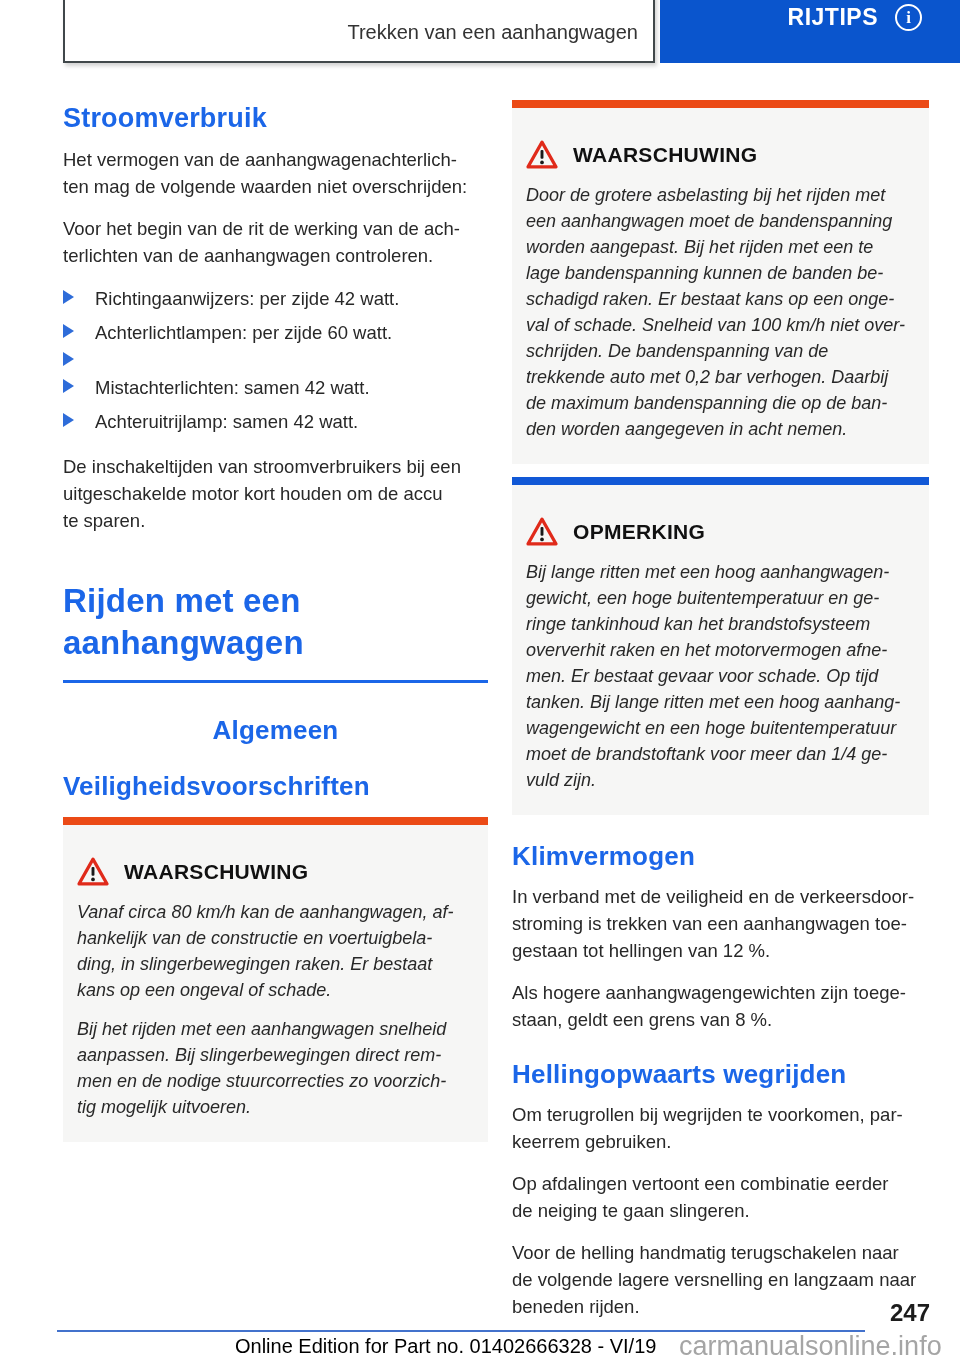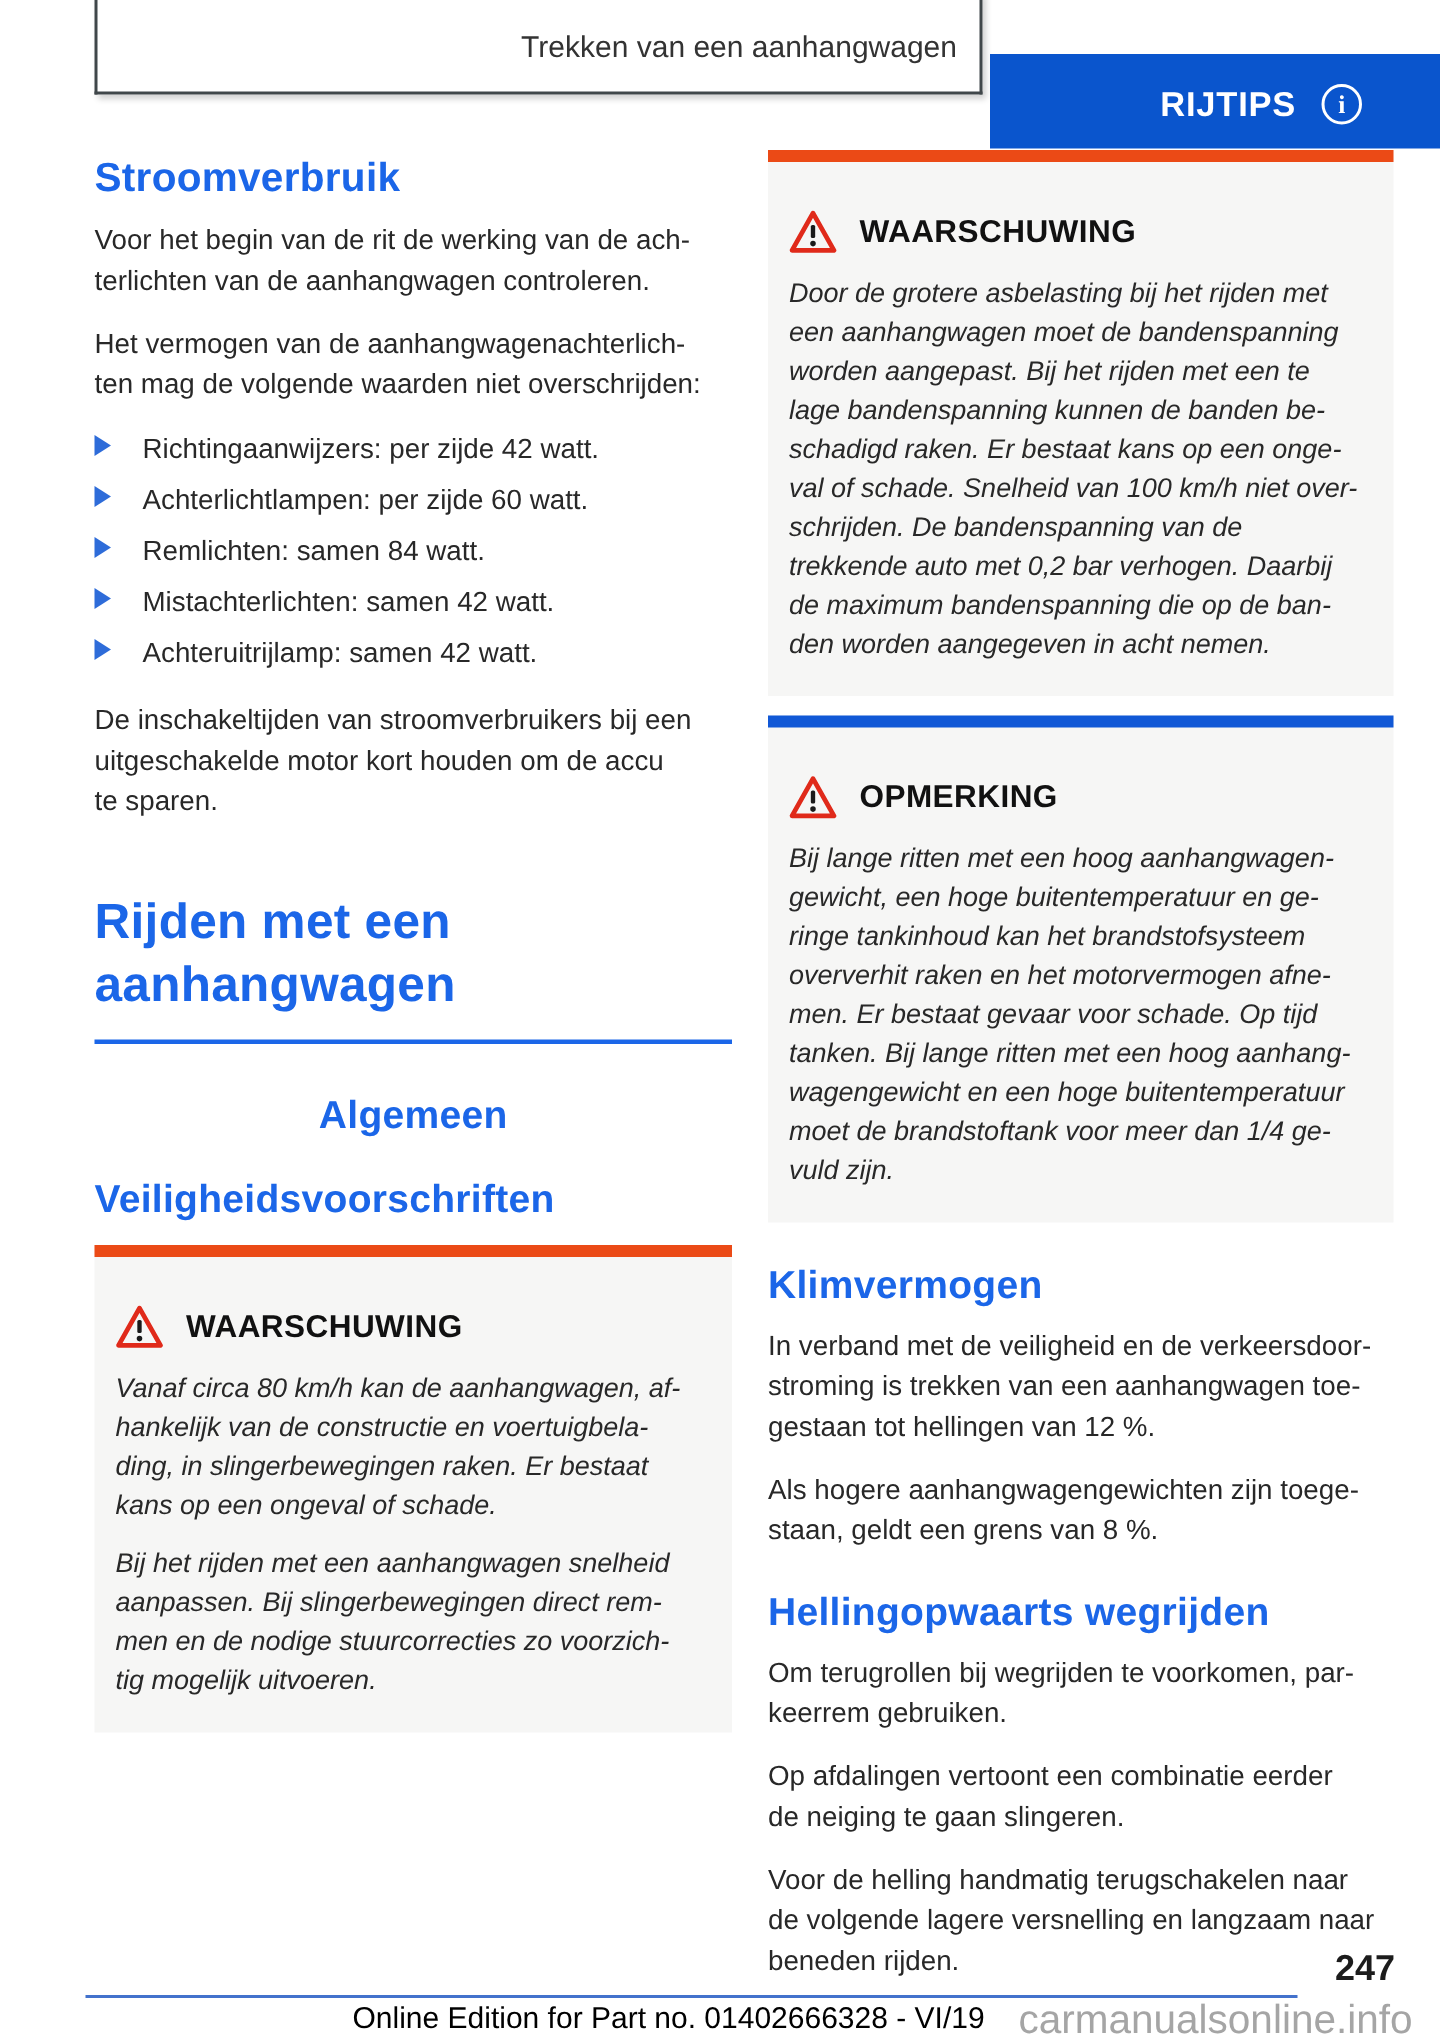--- a/index.html
+++ b/index.html
@@ -23,22 +23,22 @@
     position:absolute;left:63px;top:-6px;width:592px;height:69px;
     background:#fff;border:2px solid #40474a;border-top:none;
     box-shadow:2px 3px 4px rgba(0,0,0,.18);
     display:flex;align-items:center;justify-content:flex-end;
     box-sizing:border-box;padding:10px 15px 0 0;
   }
   .header-box .crumb{font-size:20px;color:#333;}
   .header-tab{
     position:absolute;left:660px;top:0;width:300px;height:63px;
     background:var(--tab-blue);
-    display:flex;align-items:center;justify-content:flex-end;
-    box-sizing:border-box;padding:4px 52px 0 0;gap:17px;margin-top:36px;
+    display:flex;justify-content:flex-end;
+    box-sizing:border-box;padding:4px 38px 0 0;gap:17px;
   }
   .header-tab .tab-label{color:#fff;font-weight:bold;font-size:23px;letter-spacing:.5px;}
   .info-icon{
     width:27px;height:27px;border:2.5px solid #fff;border-radius:50%;
     display:flex;align-items:center;justify-content:center;box-sizing:border-box;
     color:#fff;font-family:"Liberation Serif",serif;font-weight:bold;font-size:17px;line-height:1;
   }
   
   .content{position:absolute;left:63px;top:100px;width:866px;display:flex;gap:24px;}
   .col{box-sizing:border-box;}
@@ -100,37 +100,36 @@
 </div>
 <div class="header-tab">
   <span class="tab-label">RIJTIPS</span>
   <span class="info-icon">i</span>
 </div>
 
 <div class="content">
 
   <div class="col col-left">
     <h2 class="sec">Stroomverbruik</h2>
+    <p class="body">Het vermogen van de aanhangwagenachterlich-
+ten mag de volgende waarden niet overschrijden:</p>
     <p class="body">Voor het begin van de rit de werking van de ach-
 terlichten van de aanhangwagen controleren.</p>
-    <p class="body">Het vermogen van de aanhangwagenachterlich-
-ten mag de volgende waarden niet overschrijden:</p>
 
     <ul class="bullets">
       <li>
         <span class="tri"></span>
         <span>Richtingaanwijzers: per zijde 42 watt.</span>
       </li>
       <li>
         <span class="tri"></span>
         <span>Achterlichtlampen: per zijde 60 watt.</span>
       </li>
       <li>
         <span class="tri"></span>
-        <span>Remlichten: samen 84 watt.</span>
       </li>
       <li>
         <span class="tri"></span>
         <span>Mistachterlichten: samen 42 watt.</span>
       </li>
       <li>
         <span class="tri"></span>
         <span>Achteruitrijlamp: samen 42 watt.</span>
       </li>
     </ul>

